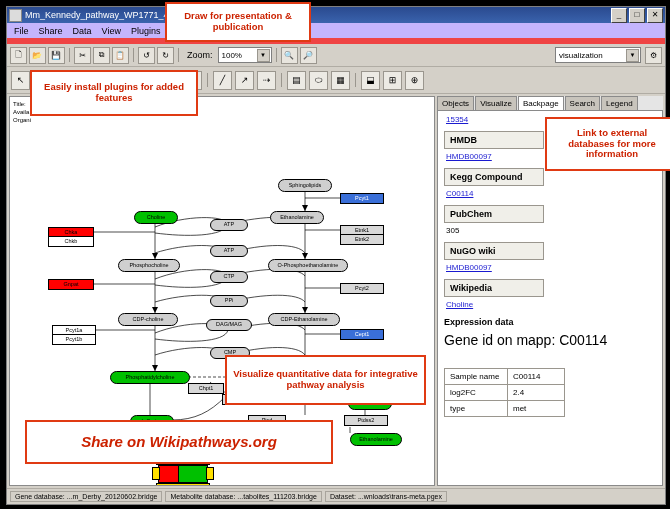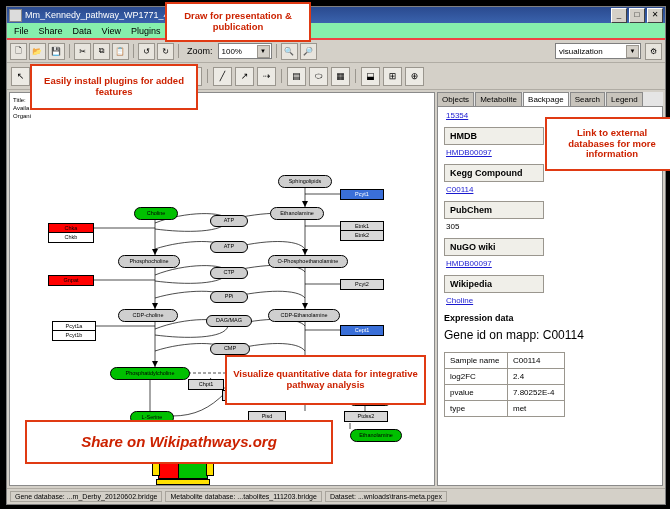--- a/index.html
+++ b/index.html
@@ -24,22 +24,22 @@
   }
   .titlebar .tb-title{flex:1;white-space:nowrap;overflow:hidden;font-size:9px;}
   .tb-btns{display:flex;gap:2px;}
   .tb-btn{
     width:14px;height:13px;background:#d4d0c8;border:1px solid #fff;
     border-right-color:#404040;border-bottom-color:#404040;
     font-size:8px;line-height:11px;text-align:center;color:#000;
   }
   
   .menubar{
-    height:15px;background:#86efac;display:flex;align-items:center;
-    font-size:9px;border-bottom:2px solid #ef4444;padding-left:2px;
+    height:15px;background:#c4b5fd;display:flex;align-items:center;
+    font-size:9px;border-bottom:6px solid #ef4444;padding-left:2px;
   }
   .menubar span{padding:1px 5px;}
   
   .toolbar{
     height:20px;background:#d4d0c8;display:flex;align-items:center;
     font-size:9px;gap:2px;padding:1px 3px;border-bottom:1px solid #b0aca4;
   }
   .tbtn{
     width:15px;height:15px;background:#e8e5de;border:1px solid #9a968e;
     display:flex;align-items:center;justify-content:center;font-size:8px;
@@ -92,21 +92,21 @@
     flex:1;background:#fff;border:1px solid #8a8a8a;overflow:hidden;
     padding:4px 6px;font-size:8px;position:relative;
   }
   .dbbox{
     background:#f0efe9;border:1px solid #9a968e;font-weight:bold;font-size:9px;
     padding:3px 5px;margin-bottom:3px;width:88px;
   }
   .dbval{font-size:8px;margin:0 0 7px 2px;}
   .dbval a{color:#1a1ad0;}
   .exprhdr{font-weight:bold;font-size:9px;margin:8px 0 5px 0;}
-  .geneid{font-size:12px;margin-bottom:10px;}
+  .geneid{font-size:14px;margin-bottom:20px;}
   table.expr{border-collapse:collapse;font-size:8px;}
   table.expr td{
     border:1px solid #9a968e;padding:2px 5px;height:11px;
   }
   table.expr td.k{width:52px;}
   table.expr td.v{width:46px;}
   
   .statusbar{
     height:15px;background:#d4d0c8;display:flex;align-items:center;
     font-size:7px;border-top:1px solid #b0aca4;padding:0 3px;
@@ -129,21 +129,21 @@
   .ltgray{background:#d8d8d8;}
   svg.edges{position:absolute;left:0;top:0;width:424px;height:420px;}
   
   .callout{
     position:absolute;background:#fff;border:2px solid #e03a13;
     color:#cc2200;font-weight:bold;text-align:center;
     display:flex;align-items:center;justify-content:center;
     padding:4px 6px;line-height:1.15;
   }
   .callout.c1{left:165px;top:2px;width:130px;height:28px;font-size:9.5px;}
-  .callout.c2{left:30px;top:64px;width:152px;height:34px;font-size:9.5px;}
+  .callout.c2{left:30px;top:70px;width:152px;height:34px;font-size:9.5px;}
   .callout.c3{left:545px;top:117px;width:118px;height:42px;font-size:9.5px;}
   .callout.c4{left:225px;top:355px;width:185px;height:38px;font-size:9.5px;}
   .callout.c5{left:25px;top:420px;width:292px;height:32px;font-size:15px;font-style:italic;}
 </style>
 </head>
 <body>
 
 <div class="app">
 
   <div class="titlebar">
@@ -326,21 +326,21 @@
         <div style="position:absolute;left:142px;top:370px;width:6px;height:11px;background:#ffe000;border:1px solid #000;"></div>
         <div style="position:absolute;left:196px;top:370px;width:6px;height:11px;background:#ffe000;border:1px solid #000;"></div>
         <div style="position:absolute;left:146px;top:362px;width:52px;height:4px;background:#ffe000;border:1px solid #000;"></div>
         <div style="position:absolute;left:146px;top:386px;width:52px;height:4px;background:#ffe000;border:1px solid #000;"></div>
       </div>
     </div>
 
     <div class="rightpane">
       <div class="tabs">
         <div class="tab">Objects</div>
-        <div class="tab">Metabolite</div>
+        <div class="tab">Visualize</div>
         <div class="tab active">Backpage</div>
         <div class="tab">Search</div>
         <div class="tab">Legend</div>
       </div>
 
       <div class="tabcontent">
         <div class="dbval"><a href="#">15354</a></div>
 
         <div class="dbbox">HMDB</div>
         <div class="dbval"><a href="#">HMDB00097</a></div>
@@ -364,24 +364,20 @@
           <tbody>
               <tr>
             <td class="k">Sample name</td>
             <td class="v">C00114</td>
           </tr>
           <tr>
             <td class="k">log2FC</td>
             <td class="v">2.4</td>
           </tr>
           <tr>
-            <td class="k">pvalue</td>
-            <td class="v">7.80252E-4</td>
-          </tr>
-          <tr>
             <td class="k">type</td>
             <td class="v">met</td>
           </tr>
         </tbody>
           </table>
       </div>
     </div>
   </div>
 
   <div class="statusbar">

